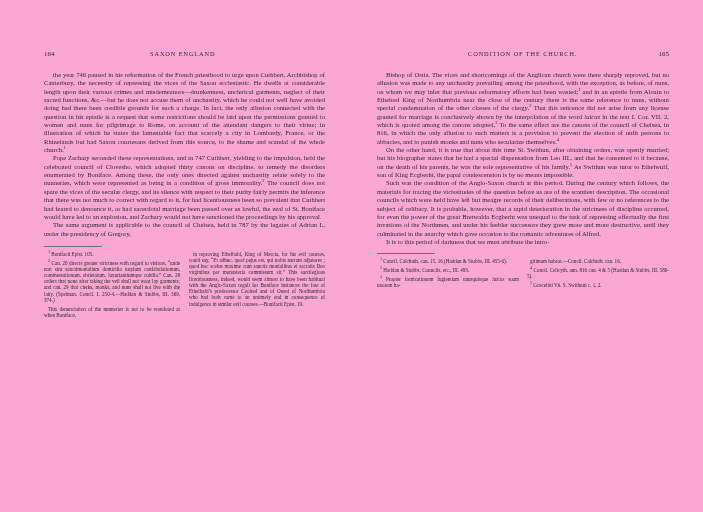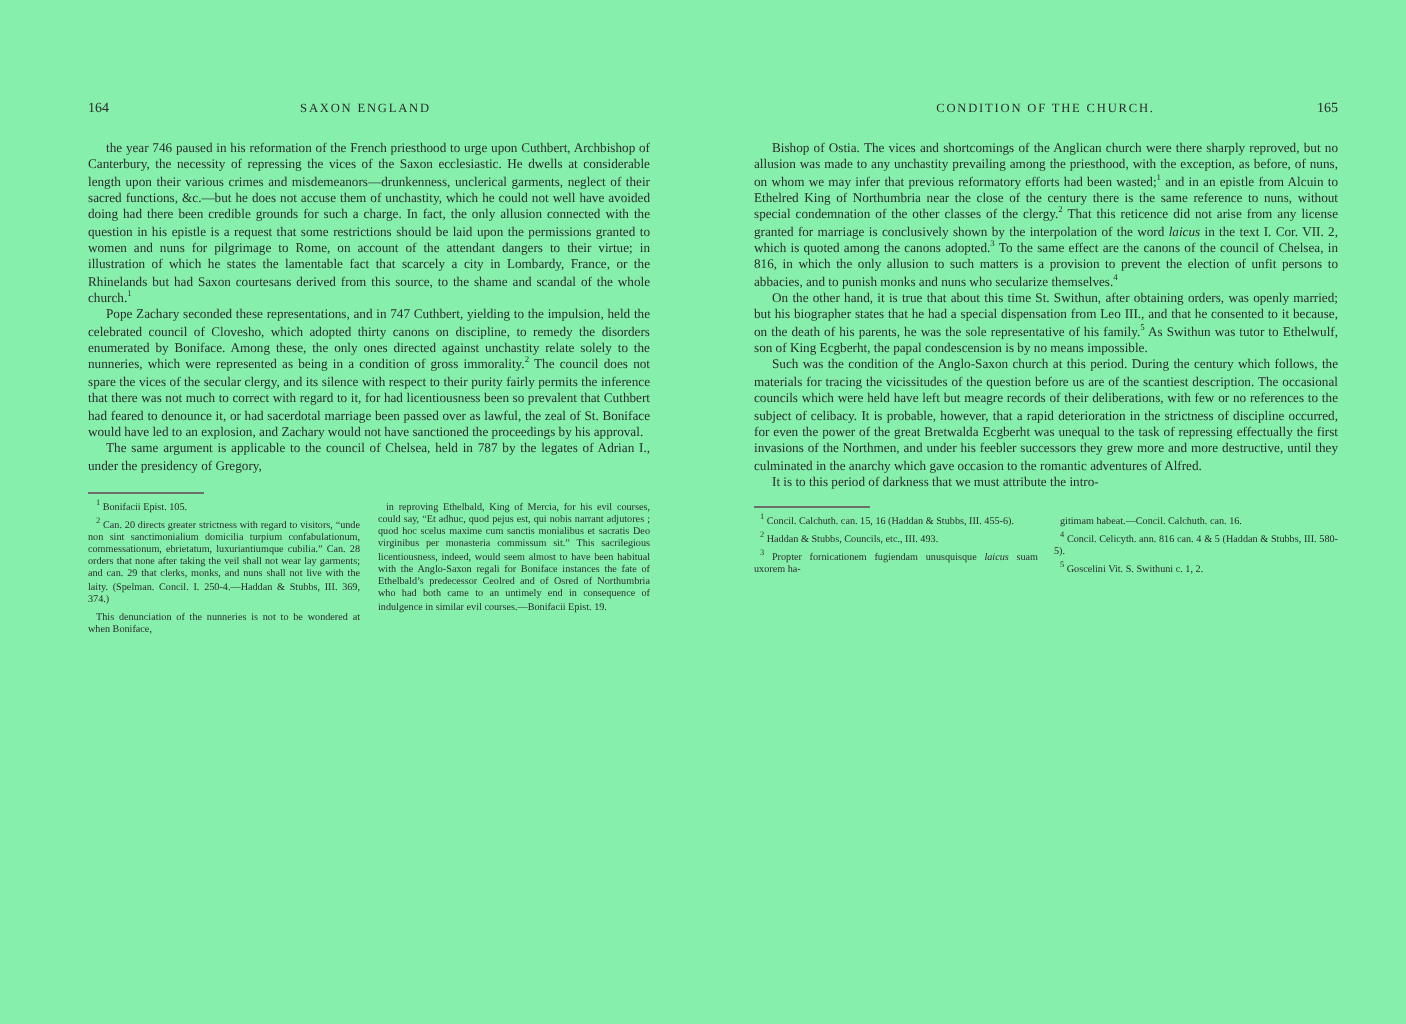--- a/index.html
+++ b/index.html
@@ -11,21 +11,21 @@
     width: 703px;
     height: 512px;
     font-family: "Liberation Serif", serif;
     color: #2b2b2b;
     overflow: hidden;
   }
   .spread {
     position: relative;
     width: 703px;
     height: 512px;
-    background: #86efac;
+    background: #f9a8d4;
     display: flex;
   }
   .page {
     position: relative;
     box-sizing: border-box;
     height: 512px;
   }
   .page-left {
     width: 351px;
     padding: 50px 26px 10px 44px;

